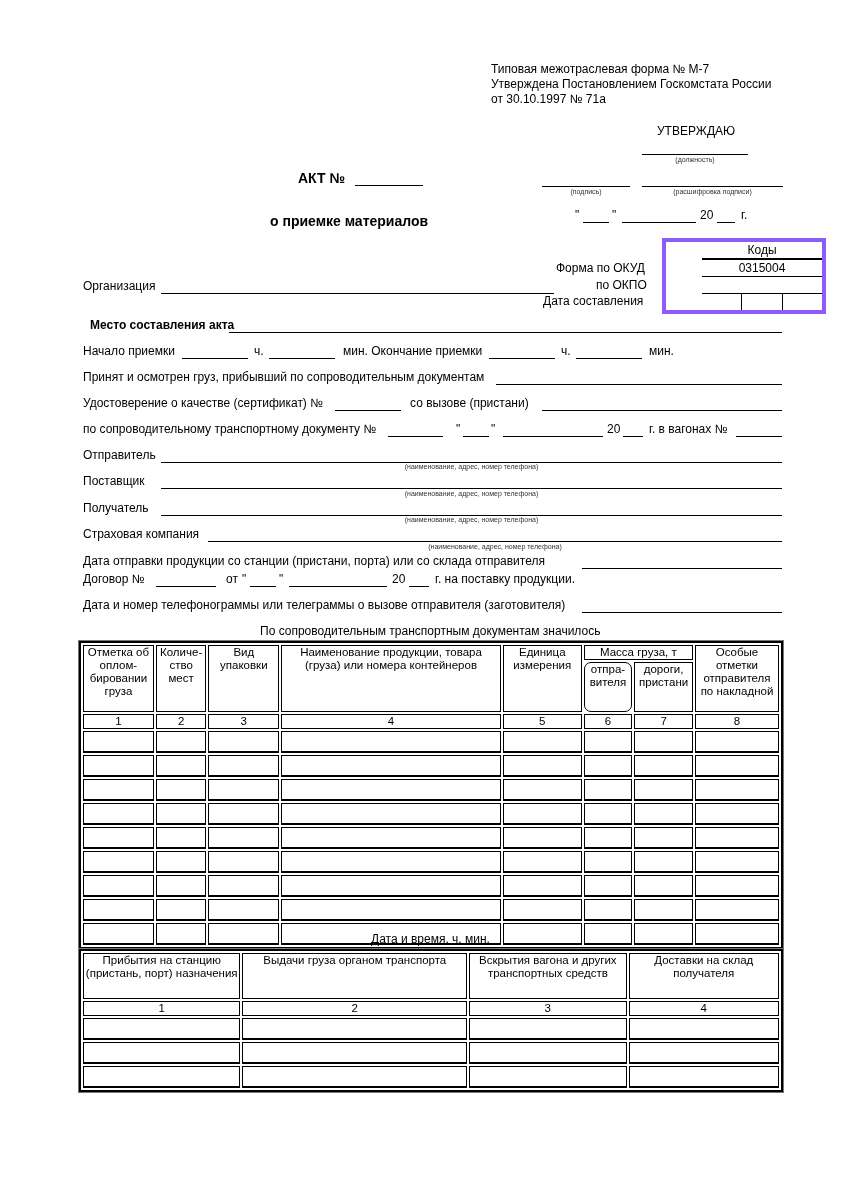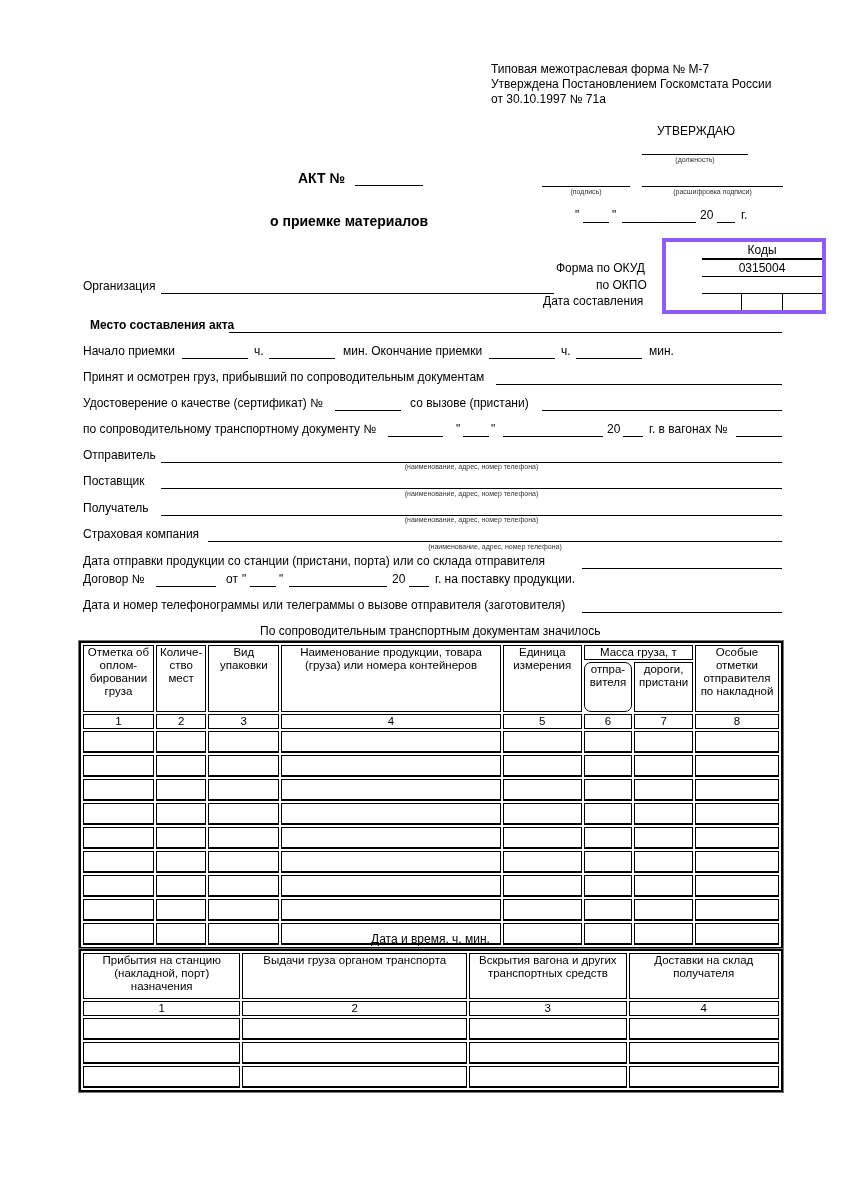--- a/index.html
+++ b/index.html
@@ -269,21 +269,21 @@
 <div class="abs" style="left:371px;top:932px;">Дата и время, ч. мин.</div>
 <table class="grid" style="left:79px;top:949px;width:704px;">
   <colgroup>
     <col style="width:157px">
       <col style="width:224px">
       <col style="width:157px">
       <col style="width:150px">
   </colgroup>
   <tbody>
       <tr id="t2-head">
-        <td style="height: 44px;">Прибытия на станцию (накладной, порт) назначения</td>
+        <td style="height: 44px;">Прибытия на станцию (пристань, порт) назначения</td>
         <td style="height: 44px;">Выдачи груза органом транспорта</td>
         <td style="height: 44px;">Вскрытия вагона и других транспортных средств</td>
         <td style="height: 44px;">Доставки на склад получателя</td>
       </tr>
   <tr id="t2-nums">
         <td class="num">1</td>
         <td class="num">2</td>
         <td class="num">3</td>
         <td class="num">4</td>
       </tr>

